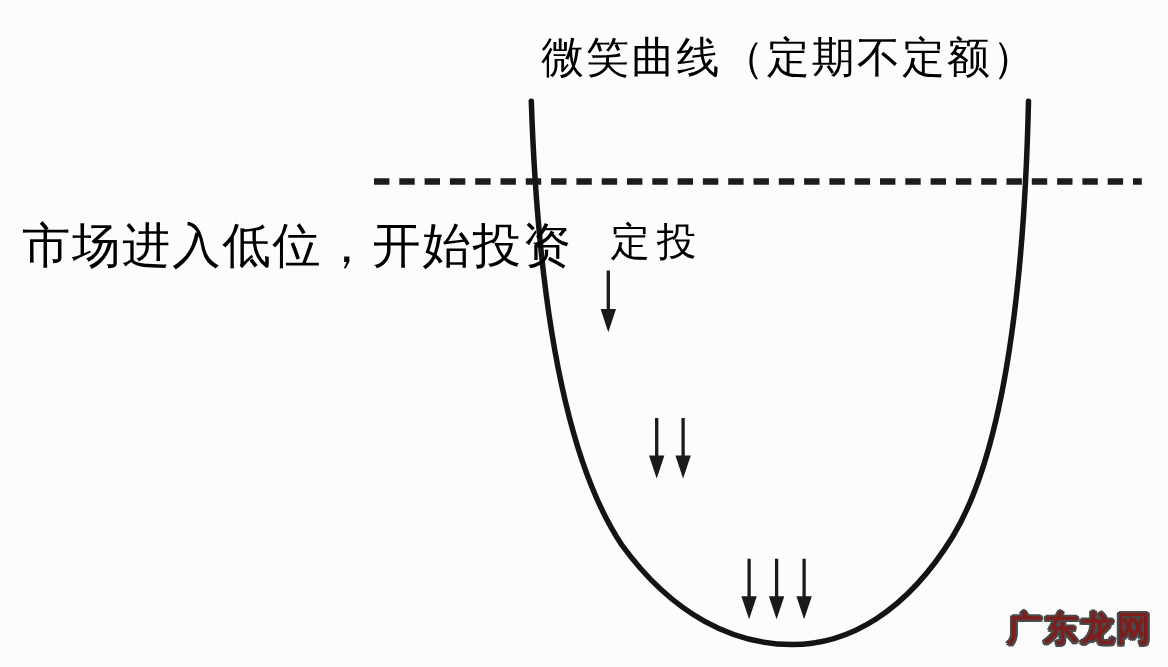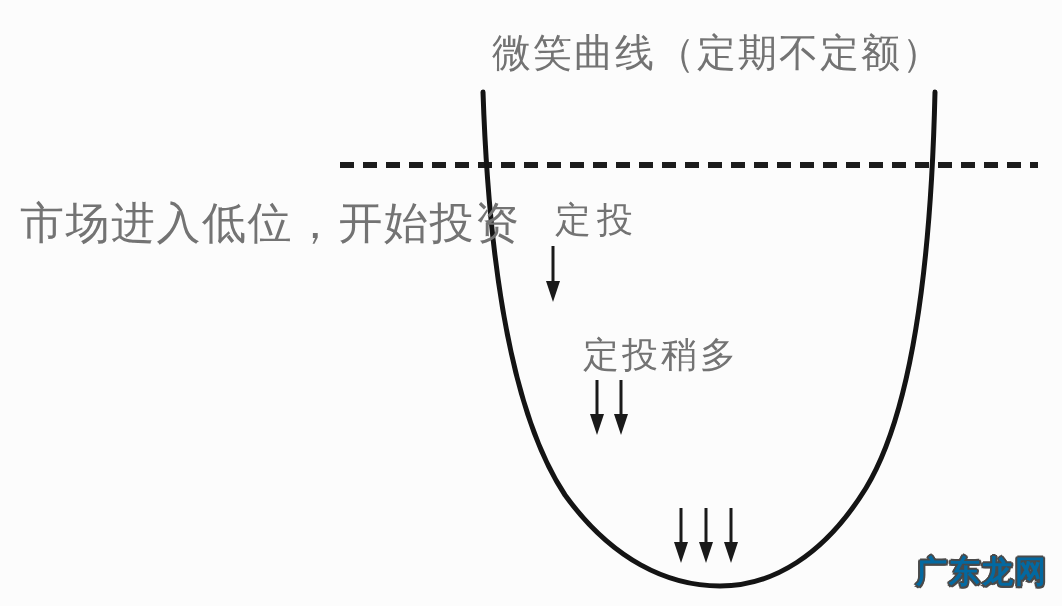--- a/index.html
+++ b/index.html
@@ -20,21 +20,21 @@
   .dash-line {
     fill: none; stroke: #1c1c1c; stroke-width: 6;
     stroke-dasharray: 14 9;
   }
   .smile-path {
     fill: none; stroke: #141414; stroke-width: 5;
     stroke-linecap: round;
   }
   .txt {
     position: absolute;
-    color: #737373;
+    color: #000000;
     line-height: 1.15;
     white-space: nowrap;
   }
   .title {
     left: 492px; top: 31px;
     font-size: 39px; letter-spacing: 2px;
   }
   .note {
     left: 20px; top: 199px;
     font-size: 44px; letter-spacing: 1.5px;
@@ -52,21 +52,21 @@
   .arrow-group-3 { left: 672px; top: 507px; gap: 7px; }
   .arrow-icon { display: block; }
   .arrow-icon line { stroke: #1a1a1a; stroke-width: 3; }
   .arrow-icon polygon { fill: #1a1a1a; }
   .watermark {
     position: absolute;
     left: 916px; top: 551px;
     font-family: "Liberation Sans", "DejaVu Sans", sans-serif;
     font-weight: bold;
     font-size: 31px; letter-spacing: 2px;
-    color: #0369a1;
+    color: #7f1d1d;
     text-shadow:
       2px 0 0 #4a4a4a, -2px 0 0 #4a4a4a,
       0 2px 0 #4a4a4a, 0 -2px 0 #4a4a4a,
       1.5px 1.5px 0 #4a4a4a, -1.5px -1.5px 0 #4a4a4a,
       1.5px -1.5px 0 #4a4a4a, -1.5px 1.5px 0 #4a4a4a;
     white-space: nowrap;
   }
 </style>
 </head>
 <body>
@@ -87,21 +87,20 @@
   <div class="txt note">市场进入低位，开始投资</div>
 
   <div class="txt step-label step1-label">定投</div>
   <div class="arrow-group arrow-group-1">
     <svg class="arrow-icon" width="18" height="57" viewBox="0 0 18 57">
       <line x1="9" y1="1" x2="9" y2="38"></line>
       <polygon points="2,36 16,36 9,57"></polygon>
     </svg>
   </div>
 
-  <div class="txt step-label step2-label">定投稍多</div>
   <div class="arrow-group arrow-group-2">
     <svg class="arrow-icon" width="18" height="56" viewBox="0 0 18 56">
       <line x1="9" y1="1" x2="9" y2="37"></line>
       <polygon points="2,35 16,35 9,56"></polygon>
     </svg>
     <svg class="arrow-icon" width="18" height="56" viewBox="0 0 18 56">
       <line x1="9" y1="1" x2="9" y2="37"></line>
       <polygon points="2,35 16,35 9,56"></polygon>
     </svg>
   </div>

